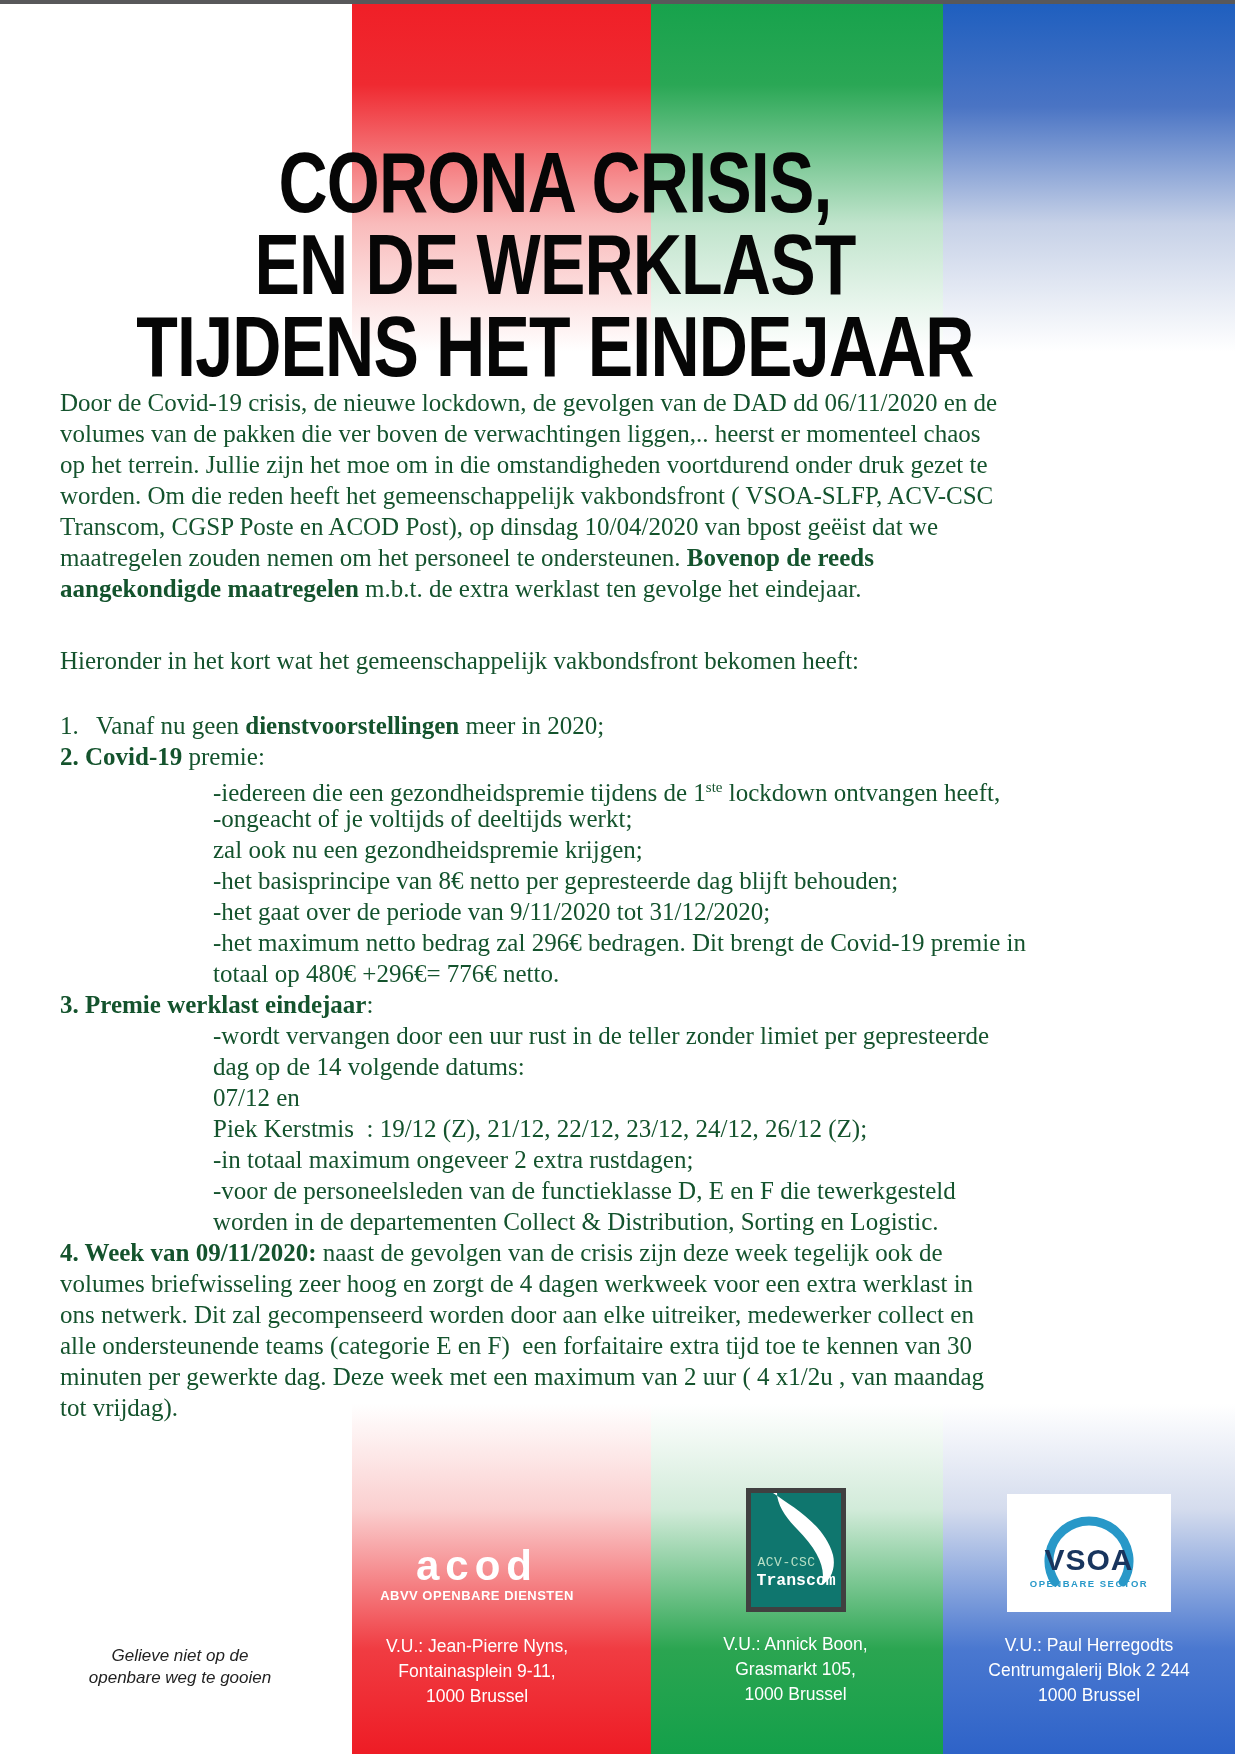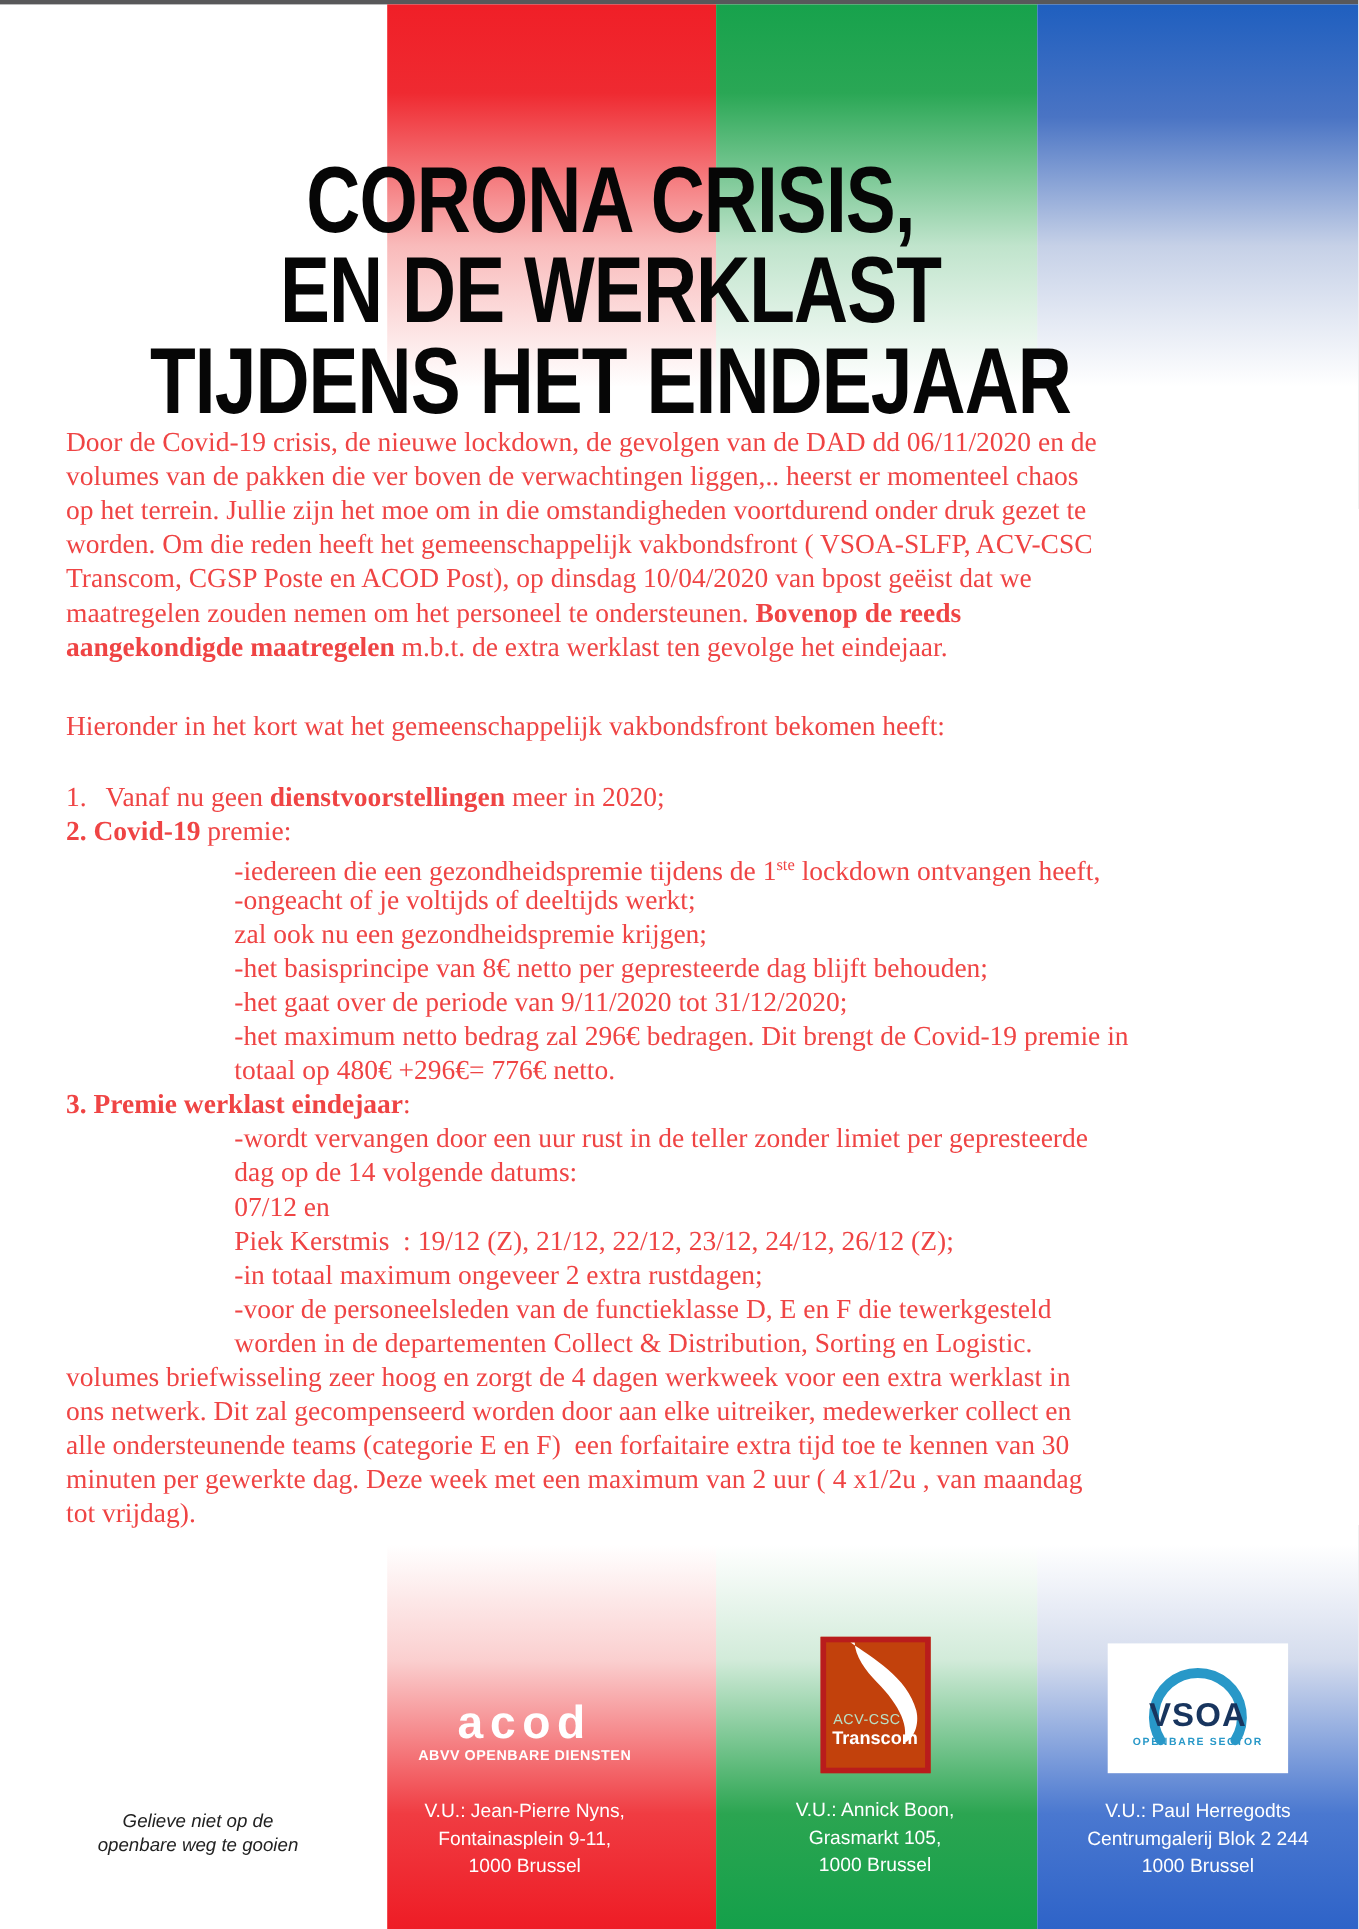--- a/index.html
+++ b/index.html
@@ -14,21 +14,21 @@
   #st-blue-top{left:943px;width:292px;background:linear-gradient(180deg,#1f5fbf 0%,#4a74c4 28%,rgba(160,178,215,.6) 60%,rgba(255,255,255,0) 95%);}
   #st-red-bot{left:352px;width:299px;background:linear-gradient(180deg,rgba(255,255,255,0) 0%,rgba(246,160,160,.5) 30%,#f03c42 70%,#ee1c25 100%);}
   #st-green-bot{left:651px;width:292px;background:linear-gradient(180deg,rgba(255,255,255,0) 0%,rgba(165,215,180,.5) 30%,#2ba551 70%,#14a04a 100%);}
   #st-blue-bot{left:943px;width:292px;background:linear-gradient(180deg,rgba(255,255,255,0) 0%,rgba(170,185,220,.5) 30%,#4a78d0 70%,#2e63c8 100%);}
 
   .title{position:absolute;left:30px;top:86px;width:1050px;text-align:center;
          font-family:"Liberation Sans",sans-serif;font-weight:900;color:#060606;
          font-size:82px;line-height:79px;letter-spacing:-1px;
          transform:scale(0.83,1.04);transform-origin:50% 0;white-space:nowrap;}
 
-  .bodytext{position:absolute;left:57px;top:387px;width:1000px;color:#ef4444;
+  .bodytext{position:absolute;left:57px;top:387px;width:1000px;color:#14532d;
             font-size:25px;line-height:31px;}
   .ln{white-space:pre;height:31px;padding-left:3px;}
   .sub{margin-left:153px;}
   .gap-intro{margin-top:41px;}
   .gap-list{margin-top:34px;}
   .num{display:inline-block;width:36px;}
   sup{font-size:60%;}
 
   .footnote{position:absolute;left:55px;top:1645px;width:250px;text-align:center;
             font-family:"Liberation Sans",sans-serif;font-style:italic;font-size:17px;
@@ -36,22 +36,22 @@
 
   .fcol{position:absolute;text-align:center;font-family:"Liberation Sans",sans-serif;color:#ffffff;}
   .addr{font-size:17.5px;line-height:25px;color:#ffffff;}
 
   #col-acod{left:352px;top:1546px;width:250px;}
   .acod-word{font-size:42px;font-weight:bold;letter-spacing:6px;line-height:40px;color:#fff;}
   .acod-sub{font-size:13px;font-weight:bold;letter-spacing:.5px;margin-top:2px;color:#fff;}
   #col-acod .addr{margin-top:31px;}
 
   #col-transcom{left:648px;top:1488px;width:295px;}
-  .tc-box{display:inline-block;width:90px;height:114px;background:#c2410c;border:5px solid #b91c1c;
-          position:relative;overflow:hidden;}
+  .tc-box{display:inline-block;width:90px;height:114px;background:#0f766e;border:5px solid #404040;
+          position:relative;overflow:hidden;font-family:Liberation Mono, monospace;}
   .tc-top{position:absolute;left:7px;top:62px;font-size:13px;color:#b9e0c6;letter-spacing:.5px;text-align:left;}
   .tc-bottom{position:absolute;left:6px;top:78px;font-size:16.5px;font-weight:bold;color:#ffffff;text-align:left;}
   #col-transcom .addr{margin-top:16px;}
 
   #col-vsoa{left:943px;top:1494px;width:292px;}
   .vsoa-box{display:inline-block;width:164px;height:118px;background:#ffffff;position:relative;}
   .vsoa-main{position:absolute;left:0;top:49px;width:164px;text-align:center;
              font-size:30px;font-weight:bold;color:#18355e;letter-spacing:1px;}
   .vsoa-sub{position:absolute;left:0;top:84px;width:164px;text-align:center;
             font-size:9.5px;font-weight:bold;color:#2898c8;letter-spacing:1.5px;}
@@ -100,20 +100,21 @@
 
     <div class="ln"><b>3. Premie werklast eindejaar</b><span>:</span></div>
     <div class="ln sub"><span>-wordt vervangen door een uur rust in de teller zonder limiet per gepresteerde</span></div>
     <div class="ln sub"><span>dag op de 14 volgende datums:</span></div>
     <div class="ln sub"><span>07/12 en</span></div>
     <div class="ln sub"><span>Piek Kerstmis  : 19/12 (Z), 21/12, 22/12, 23/12, 24/12, 26/12 (Z);</span></div>
     <div class="ln sub"><span>-in totaal maximum ongeveer 2 extra rustdagen;</span></div>
     <div class="ln sub"><span>-voor de personeelsleden van de functieklasse D, E en F die tewerkgesteld</span></div>
     <div class="ln sub"><span>worden in de departementen Collect &amp; Distribution, Sorting en Logistic.</span></div>
 
+    <div class="ln"><b>4. Week van 09/11/2020:</b><span> naast de gevolgen van de crisis zijn deze week tegelijk ook de</span></div>
     <div class="ln"><span>volumes briefwisseling zeer hoog en zorgt de 4 dagen werkweek voor een extra werklast in</span></div>
     <div class="ln"><span>ons netwerk. Dit zal gecompenseerd worden door aan elke uitreiker, medewerker collect en</span></div>
     <div class="ln"><span>alle ondersteunende teams (categorie E en F)  een forfaitaire extra tijd toe te kennen van 30</span></div>
     <div class="ln"><span>minuten per gewerkte dag. Deze week met een maximum van 2 uur ( 4 x1/2u , van maandag</span></div>
     <div class="ln"><span>tot vrijdag).</span></div>
   </div>
 
   <div class="footnote">Gelieve niet op de
 openbare weg te gooien</div>
 

